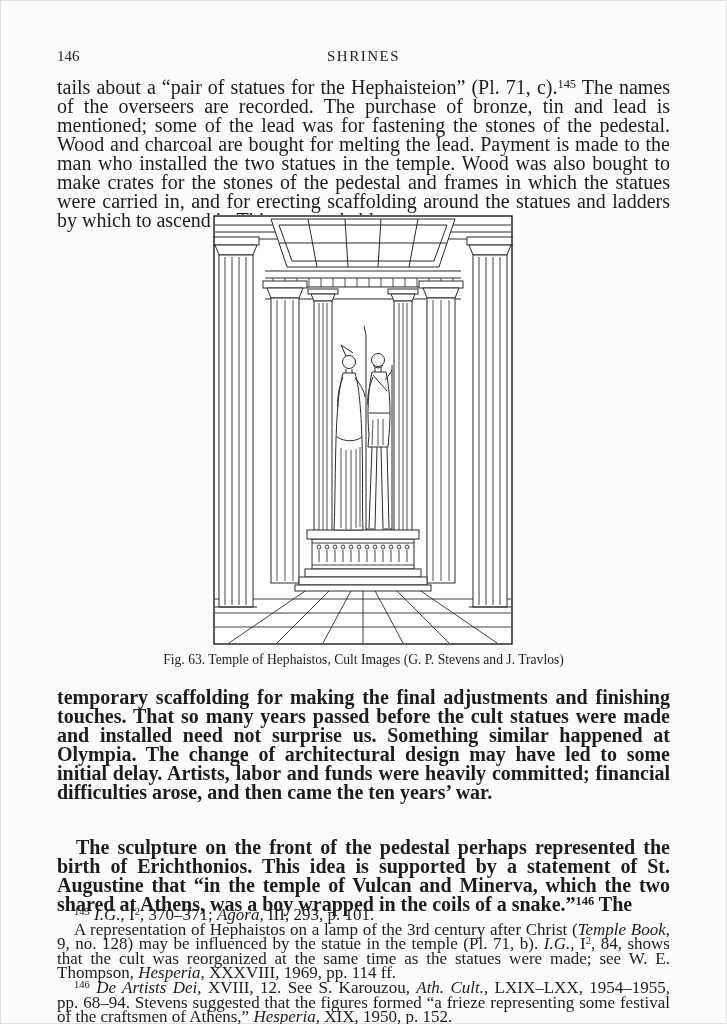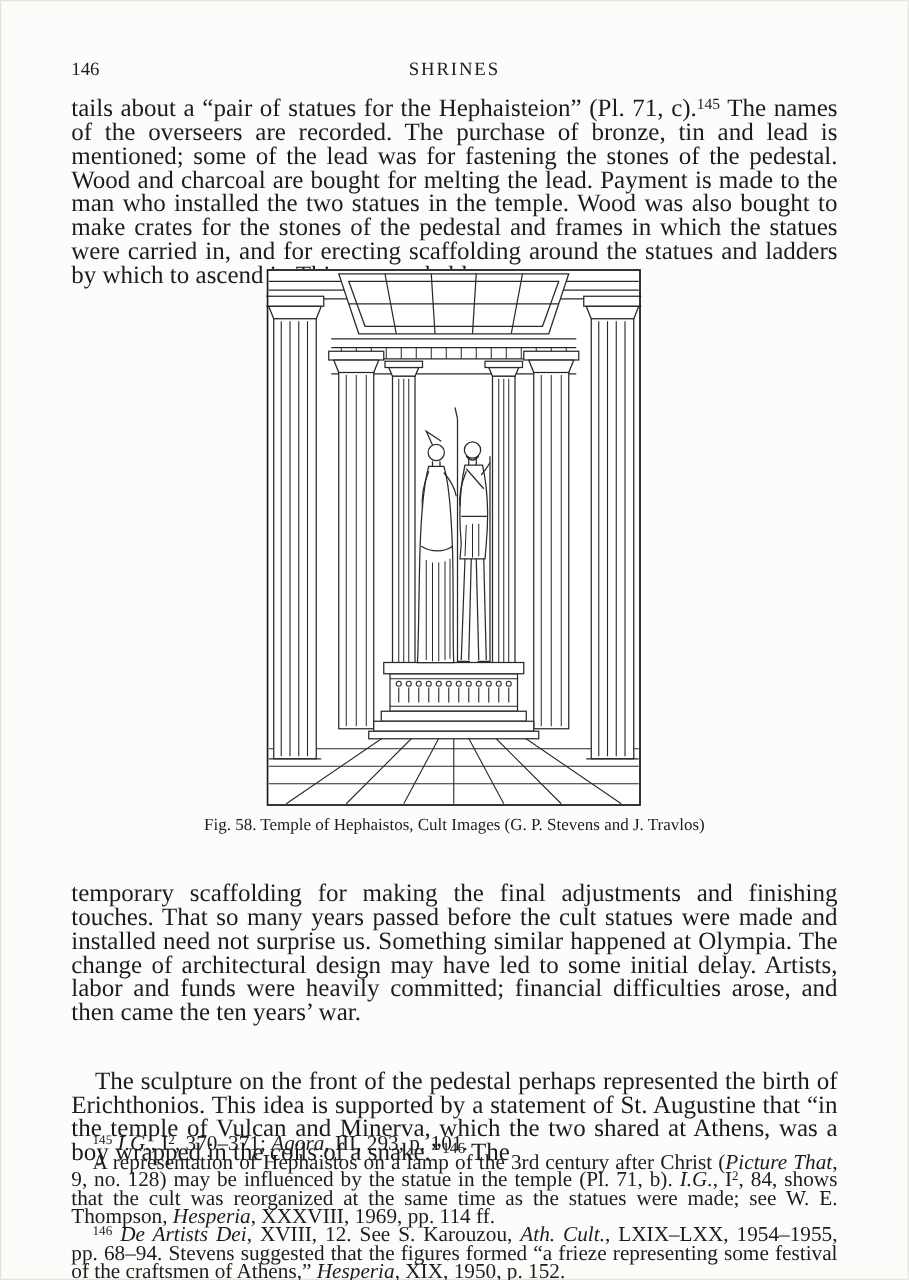--- a/index.html
+++ b/index.html
@@ -23,21 +23,21 @@
     letter-spacing:1.5px;
   }
   .text-block{
     position:absolute;left:57px;width:613px;
     font-size:20px;line-height:19px;
     text-align:justify;
   }
   .text-block p{margin:0;}
   .text-block p.indent{text-indent:19px;margin-top:36px;}
   .tb-1{top:78px;}
-  .tb-2{top:706px;}
+  .tb-2{top:688px;font-weight:bold;}
   .plate{
     position:absolute;left:213px;top:215px;width:300px;height:430px;margin:0;
   }
   .plate svg{display:block;}
   .caption{
     position:absolute;left:0;right:0;top:652px;
     text-align:center;font-size:13.6px;
   }
   .footnotes{
     position:absolute;left:57px;width:613px;top:874px;
@@ -176,26 +176,26 @@
         <polygon points="256,30 298,30 294,40 260,40" fill="#ffffff"></polygon>
         <rect x="260" y="40" width="34" height="352" fill="#ffffff"></rect>
         <path d="M266,42V390 M273,42V390 M280,42V390 M287,42V390" fill="none" stroke-width="0.9"></path>
         <path d="M256,392H298" fill="none"></path>
       </g>
 
       <rect x="1" y="1" width="298" height="428" fill="none" stroke="#1a1a1a" stroke-width="1.4"></rect>
     </svg>
   </figure>
 
-  <div class="caption">Fig. 58.  Temple of Hephaistos, Cult Images (G. P. Stevens and J. Travlos)</div>
+  <div class="caption">Fig. 63.  Temple of Hephaistos, Cult Images (G. P. Stevens and J. Travlos)</div>
 
   <section class="text-block tb-2">
     <p>temporary scaffolding for making the final adjustments and finishing touches. That so many years passed before the cult statues were made and installed need not surprise us. Something similar happened at Olympia. The change of architectural design may have led to some initial delay. Artists, labor and funds were heavily committed; financial difficulties arose, and then came the ten years’ war.</p>
     <p class="indent">The sculpture on the front of the pedestal perhaps represented the birth of Erichthonios. This idea is supported by a statement of St. Augustine that “in the temple of Vulcan and Minerva, which the two shared at Athens, was a boy wrapped in the coils of a snake.”<sup>146</sup> The</p>
   </section>
 
   <section class="footnotes">
     <p><sup>145</sup> <i>I.G.</i>, I<sup>2</sup>, 370–371; <i>Agora</i>, III, 293, p. 101.</p>
-    <p>A representation of Hephaistos on a lamp of the 3rd century after Christ (<i>Picture That</i>, 9, no. 128) may be influenced by the statue in the temple (Pl. 71, b). <i>I.G.</i>, I<sup>2</sup>, 84, shows that the cult was reorganized at the same time as the statues were made; see W. E. Thompson, <i>Hesperia</i>, XXXVIII, 1969, pp. 114 ff.</p>
+    <p>A representation of Hephaistos on a lamp of the 3rd century after Christ (<i>Temple Book</i>, 9, no. 128) may be influenced by the statue in the temple (Pl. 71, b). <i>I.G.</i>, I<sup>2</sup>, 84, shows that the cult was reorganized at the same time as the statues were made; see W. E. Thompson, <i>Hesperia</i>, XXXVIII, 1969, pp. 114 ff.</p>
     <p><sup>146</sup> <i>De Artists Dei</i>, XVIII, 12. See S. Karouzou, <i>Ath. Cult.</i>, LXIX–LXX, 1954–1955, pp. 68–94. Stevens suggested that the figures formed “a frieze representing some festival of the craftsmen of Athens,” <i>Hesperia</i>, XIX, 1950, p. 152.</p>
   </section>
 
 </div>
 
 </body></html>

